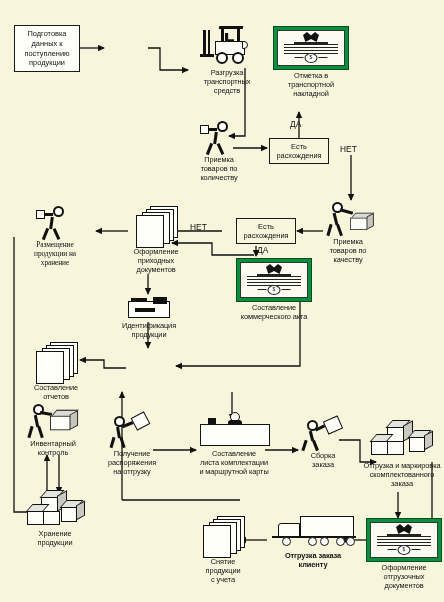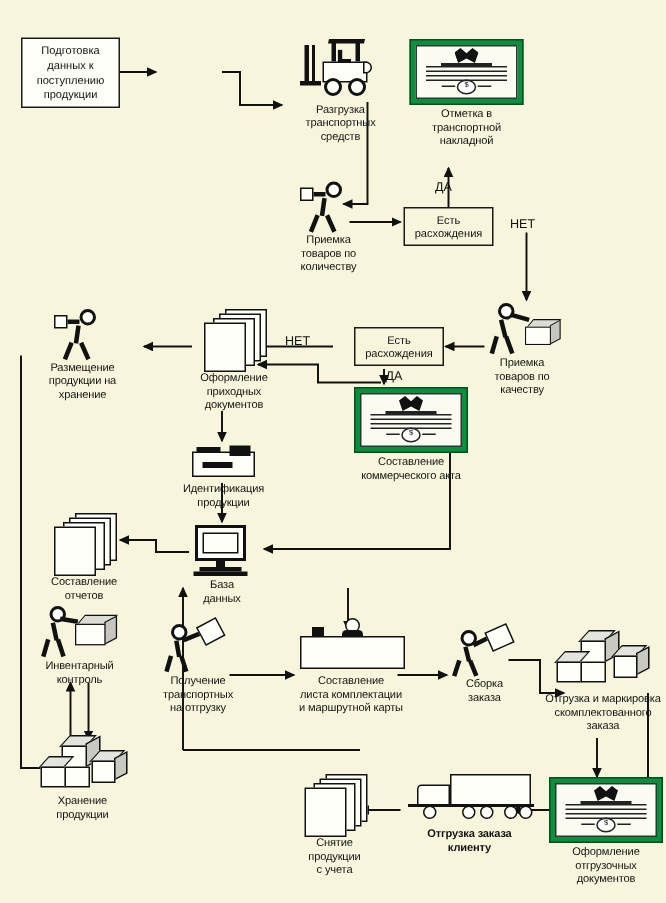--- a/index.html
+++ b/index.html
@@ -308,21 +308,21 @@
       <i class="d1"></i>
         <i class="d2"></i>
         <i class="d3"></i>
         <i class="d4"></i>
     </div>
     <div class="cap">Оформление
 приходных
 документов</div>
   </div>
 
-  <div class="node" style="left:22px;top:206px;width:66px;">
+  <div class="node" style="left:22px;top:206px;width:66px;font-family:Liberation Serif, serif;">
     <div class="ico man" style="height:33px;">
       <div class="head" style="left:17px;top:0;"></div>
       <div class="tor" style="left:14px;top:11px;width:3px;height:12px;transform:rotate(8deg);"></div>
       <div class="tor" style="left:1px;top:7px;width:16px;height:3px;"></div>
       <div class="tor" style="left:0px;top:4px;width:7px;height:7px;background:#fffffa;border:1.6px solid #111;"></div>
       <div class="lg" style="left:8px;top:22px;width:3px;height:12px;transform:rotate(22deg);"></div>
       <div class="lg" style="left:19px;top:22px;width:3px;height:12px;transform:rotate(-24deg);"></div>
     </div>
     <div class="cap">Размещение
 продукции на
@@ -333,29 +333,20 @@
     <div class="ico lbl">
       <div class="body"></div>
         <div class="top"></div>
         <div class="tag"></div>
         <div class="bar"></div>
     </div>
     <div class="cap">Идентификация
 продукции</div>
   </div>
 
-  <div class="node" style="left:128px;top:350px;width:40px;">
-    <div class="ico mon">
-      <div class="scr"></div>
-        <div class="neck"></div>
-        <div class="base"></div>
-        <div class="base2"></div>
-    </div>
-    <div class="cap">База данных</div>
-  </div>
 
   <div class="node" style="left:26px;top:342px;width:60px;">
     <div class="ico docs">
       <i class="d1"></i>
         <i class="d2"></i>
         <i class="d3"></i>
         <i class="d4"></i>
     </div>
     <div class="cap">Составление
 отчетов</div>
@@ -397,21 +388,21 @@
   <div class="node" style="left:100px;top:414px;width:64px;">
     <div class="ico man" style="height:34px;width:48px;">
       <div class="head" style="left:6px;top:2px;"></div>
       <div class="tor" style="left:9px;top:13px;width:3px;height:11px;transform:rotate(-10deg);"></div>
       <div class="tor" style="left:14px;top:9px;width:12px;height:3px;transform:rotate(-22deg);"></div>
       <div class="lg" style="left:3px;top:23px;width:3px;height:11px;transform:rotate(16deg);"></div>
       <div class="lg" style="left:13px;top:23px;width:3px;height:11px;transform:rotate(-18deg);"></div>
       <div style="position:absolute;left:25px;top:0px;width:13px;height:12px;background:#fffffa;border:1.6px solid #111;transform:rotate(-28deg);"></div>
     </div>
     <div class="cap">Получение
-транспортных
+распоряжения
 на отгрузку</div>
   </div>
 
   <div class="node" style="left:196px;top:412px;width:76px;">
     <div class="ico desk" style="width:68px;height:36px;">
       <div class="h"></div>
         <div class="b"></div>
         <div class="top"></div>
         <div class="pc"></div>
     </div>

